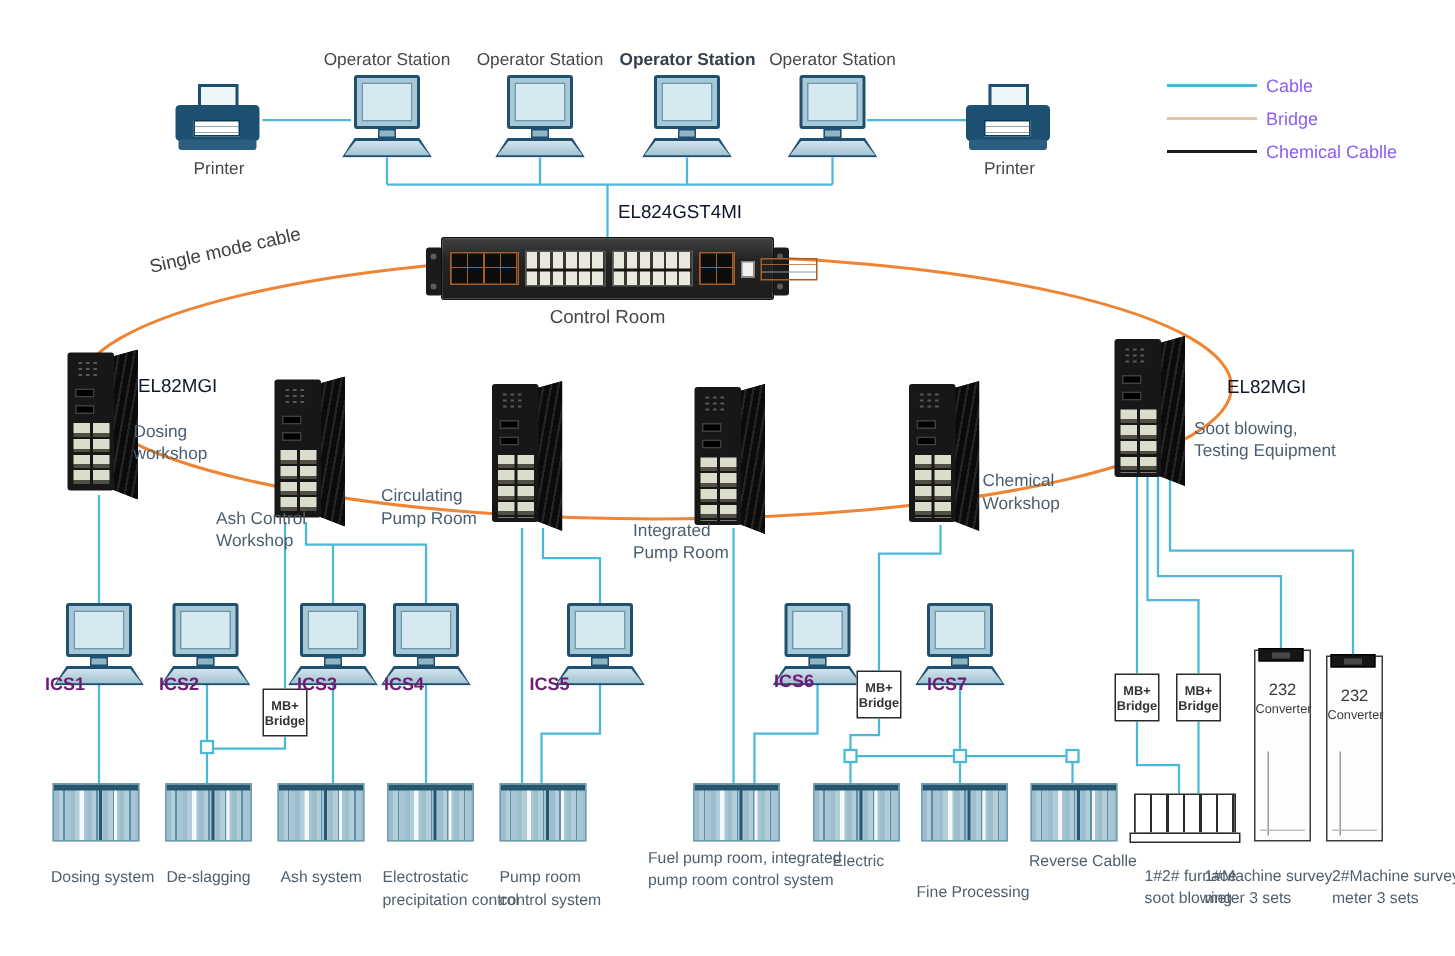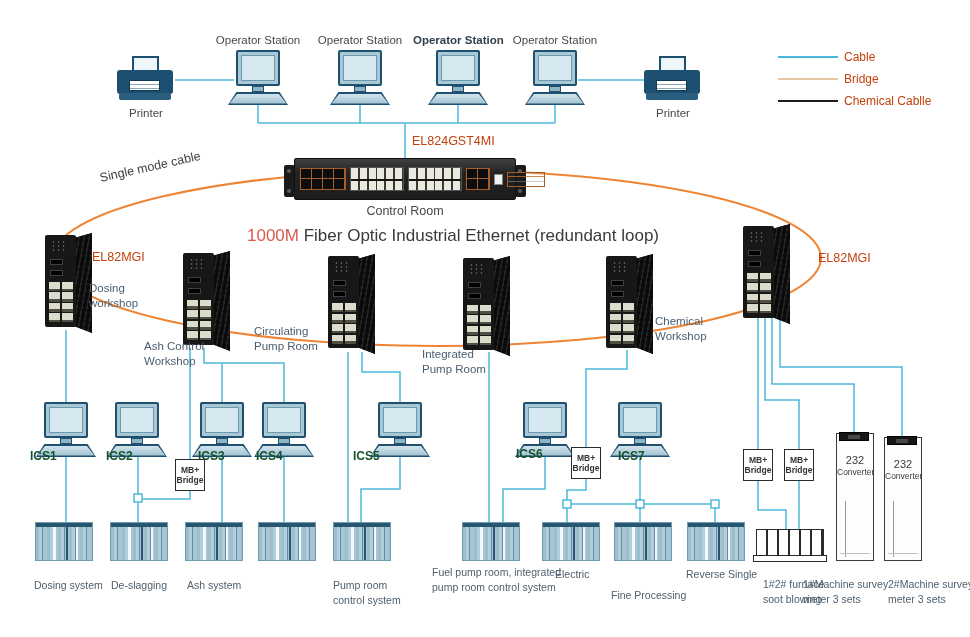--- a/index.html
+++ b/index.html
@@ -5,32 +5,32 @@
   html,body{margin:0;padding:0;background:#fff}
   #scene{position:relative;width:970px;height:637px;background:#fff;overflow:hidden;
          font-family:"Liberation Sans",sans-serif}
   svg.wires{position:absolute;left:0;top:0;z-index:1}
 
   
   .lbl{position:absolute;z-index:5;font:11.5px/15px "Liberation Sans",sans-serif;color:#4b5e70;white-space:nowrap}
   .lbl span{display:block}
   .ctr{text-align:center}
   .gray{color:#474747}
-  .model{font-size:12.5px;color:#c2410c}
-  .icsl{position:absolute;z-index:5;font:bold 12px/14px "Liberation Sans",sans-serif;color:#14532d;white-space:nowrap}
+  .model{font-size:12.5px;color:#0f172a}
+  .icsl{position:absolute;z-index:5;font:bold 12px/14px "Liberation Sans",sans-serif;color:#701a75;white-space:nowrap}
   .cap{position:absolute;z-index:5;font:10.5px/14.5px "Liberation Sans",sans-serif;color:#50606e;white-space:nowrap}
   .cap span{display:block}
   .title{position:absolute;left:247px;top:225px;z-index:5;font:17px/22px "Liberation Sans",sans-serif;color:#3a3a3a;white-space:nowrap}
   .ringlbl{position:absolute;left:100px;top:171px;z-index:5;font:12.5px/15px "Liberation Sans",sans-serif;color:#404040;
            transform:rotate(-12.5deg);transform-origin:left center;white-space:nowrap}
   .boldop{font-weight:600;color:#333f4d}
 
   
   .leg-line{position:absolute;z-index:5;width:60px;height:2px}
-  .leg-lbl{position:absolute;z-index:5;font:12px/15px "Liberation Sans",sans-serif;color:#c2410c;white-space:nowrap}
+  .leg-lbl{position:absolute;z-index:5;font:12px/15px "Liberation Sans",sans-serif;color:#8b5cf6;white-space:nowrap}
 
   
   .pc{position:absolute;z-index:3;width:60px;height:57px}
   .pc-mon{position:absolute;left:8px;top:0;width:44px;height:36px;box-sizing:border-box;
           background:#a9c8d6;border:2px solid #205070;border-radius:2px;padding:3px}
   .pc-scr{width:100%;height:100%;box-sizing:border-box;background:#d6e8f0;border:1px solid #6d99ae}
   .pc-neck{position:absolute;left:24px;top:36px;width:12px;height:6px;box-sizing:border-box;background:#8fb4c4;border:1px solid #205070}
   .pc-kb{position:absolute;left:0;top:42px;width:60px;height:13px;background:#205070;
          clip-path:polygon(14% 0,86% 0,100% 100%,0 100%)}
   .pc-kb::after{content:"";position:absolute;inset:1.5px;background:linear-gradient(#d3e4ec,#9fc2d1);clip-path:inherit}
@@ -227,23 +227,20 @@
       <div class="rsw-sfp w46"></div>
       <div class="rsw-rj"></div>
       <div class="rsw-rj"></div>
       <div class="rsw-sfp w24"></div>
       <div class="rsw-con"></div>
       <div class="rsw-plate"></div>
     </div>
   </div>
   <div class="lbl ctr gray" style="left:352px;top:204px;width:106px;font-size:12.5px">Control Room</div>
 
-  <div class="title">
-    <span style="color:#dd5850">1000M</span><span> Fiber Optic Industrial Ethernet (redundant loop)</span>
-  </div>
   <div class="ringlbl">Single mode cable</div>
 
   <div class="sw" style="left:45px;top:235px">
     <div class="sw-side"></div>
     <div class="sw-front"></div>
     <div class="sw-dots"></div>
     <div class="sw-sfp" style="top:24px"></div>
     <div class="sw-sfp" style="top:35px"></div>
     <div class="sw-ports"></div>
   </div>
@@ -307,20 +304,24 @@
 
   <div class="sw" style="left:743px;top:226px">
     <div class="sw-side"></div>
     <div class="sw-front"></div>
     <div class="sw-dots"></div>
     <div class="sw-sfp" style="top:24px"></div>
     <div class="sw-sfp" style="top:35px"></div>
     <div class="sw-ports"></div>
   </div>
   <div class="lbl model" style="left:818px;top:251px">EL82MGI</div>
+  <div class="lbl" style="left:796px;top:279px">
+    <span>Soot blowing,</span>
+      <span>Testing Equipment</span>
+  </div>
 
   <div class="pc" style="left:36px;top:402px">
     <div class="pc-mon">
         <div class="pc-scr"></div>
       </div>
     <div class="pc-neck"></div>
       <div class="pc-kb"></div>
   </div>
   <div class="icsl" style="left:30px;top:449px">ICS1</div>
 
@@ -407,36 +408,40 @@
 
   <div class="cap" style="left:34px;top:578px">
       <span>Dosing system</span>
     </div>
   <div class="cap" style="left:111px;top:578px">
       <span>De-slagging</span>
     </div>
   <div class="cap" style="left:187px;top:578px">
       <span>Ash system</span>
     </div>
+  <div class="cap" style="left:255px;top:578px">
+      <span>Electrostatic</span>
+      <span>precipitation control</span>
+    </div>
   <div class="cap" style="left:333px;top:578px">
       <span>Pump room</span>
       <span>control system</span>
     </div>
   <div class="cap" style="left:432px;top:565px">
       <span>Fuel pump room, integrated</span>
       <span>pump room control system</span>
     </div>
   <div class="cap" style="left:555px;top:567px">
       <span>Electric</span>
     </div>
   <div class="cap" style="left:611px;top:588px">
       <span>Fine Processing</span>
     </div>
   <div class="cap" style="left:686px;top:567px">
-      <span>Reverse Single</span>
+      <span>Reverse Cablle</span>
     </div>
 
   <div class="furnace"></div>
   <div class="furnace-base"></div>
   <div class="cap" style="left:763px;top:577px">
     <span>1#2# furnace</span>
       <span>soot blowing</span>
   </div>
 
   <div class="conv" style="left:836px;top:433px;height:128px">

